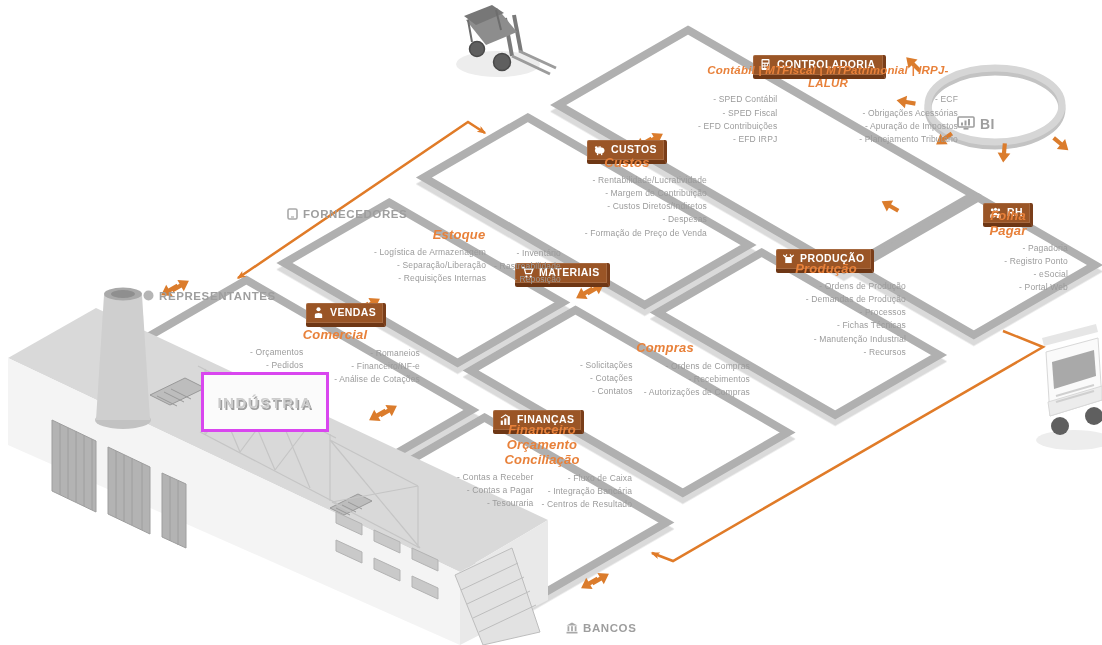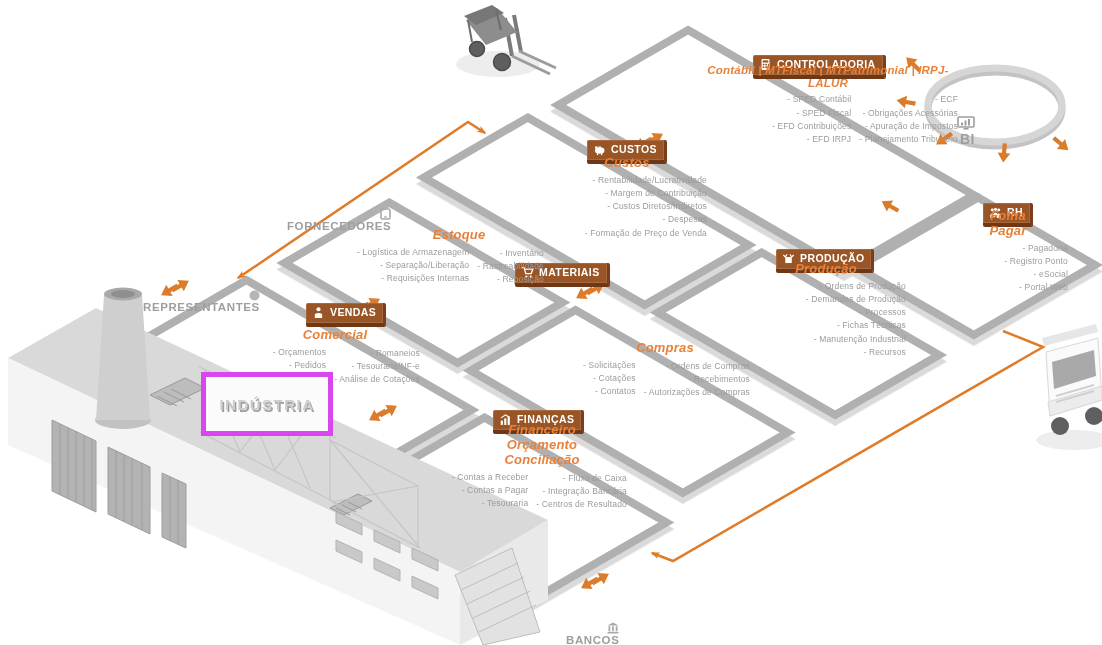--- a/index.html
+++ b/index.html
@@ -6,21 +6,21 @@
   .canvas{position:relative;width:1102px;height:645px;overflow:hidden;
           font-family:"Liberation Sans",sans-serif;background:#ffffff;}
   .scene{position:absolute;left:0;top:0;}
 
   
   .floorblock{position:absolute;transform-origin:0 0;
               transform:matrix(0.866,0.5,-0.866,0.5);}
   .rhead{color:#e8813a;font-weight:bold;font-style:italic;font-size:13px;
          text-align:center;line-height:1.15;letter-spacing:.2px;}
   .rhead.small{font-size:11.5px;}
-  .fcols{display:flex;justify-content:flex-end;gap:8px;margin-top:3px;}
+  .fcols{display:flex;justify-content:space-between;gap:8px;margin-top:3px;}
   .fcol{text-align:right;}
   .fcol.single{margin:3px auto 0;}
   .item{font-size:8.5px;color:#9b9b9b;white-space:nowrap;line-height:1.55;
         letter-spacing:.15px;}
   .shift1{margin-top:1px;}
   .shift2{}
 
   
   .badge{position:absolute;transform-origin:0 0;transform:matrix(0.866,0.5,0,1);
          background:#9a5526;color:#ffffff;font-weight:bold;font-size:10.5px;
@@ -28,28 +28,28 @@
          white-space:nowrap;border-radius:2px;
          border-right:3px solid #7a3e1a;border-bottom:4px solid #6e3715;
          box-shadow:inset 0 0 0 1px rgba(255,255,255,.12);}
   .bicon{display:inline-flex;width:13px;height:13px;flex:0 0 auto;}
   .bicon svg{width:13px;height:13px;}
 
   
   .extlabel{position:absolute;transform-origin:0 0;
             transform:matrix(0.866,-0.5,0.866,0.5);
             color:#9e9e9e;font-weight:bold;font-size:11.5px;letter-spacing:.6px;
-            display:flex;align-items:flex-end;white-space:nowrap;flex-direction:column;}
+            display:flex;align-items:flex-start;gap:5px;white-space:nowrap;}
   .extlabel .licon{display:inline-flex;}
   .extlabel.bi-label{font-size:14px;letter-spacing:.5px;}
 
   
   .sign{position:absolute;left:201px;top:372px;width:122px;height:54px;
         transform-origin:0 0;transform:matrix(0.866,0.5,0,1);
-        background:#fbfbfb;border:5px solid #d946ef;display:flex;
+        background:#fbfbfb;border:3px solid #d946ef;display:flex;
         align-items:center;justify-content:center;}
   .sign span{color:#cccccc;font-weight:bold;font-size:15px;letter-spacing:1.5px;
         text-shadow:1.5px 1.5px 0 #9f9f9f;}
 </style>
 </head>
 <body>
 
 <div class="canvas">
 
 <svg class="scene" width="1102" height="645" viewBox="0 0 1102 645">
@@ -339,21 +339,21 @@
 <div class="floorblock" style="left:250px;top:328px;width:170px">
   <div class="rhead">Comercial</div>
   <div class="fcols">
     <div class="fcol">
       <div class="item">- Orçamentos</div>
       <div class="item">- Pedidos</div>
       <div class="item">- Liberações</div>
     </div>
     <div class="fcol shift1">
       <div class="item">- Romaneios</div>
-      <div class="item">- Tesouraria/NF-e</div>
+      <div class="item">- Financeiro/NF-e</div>
       <div class="item">- Análise de Cotações</div>
     </div>
   </div>
 </div>
 
 <div class="floorblock" style="left:457px;top:423px;width:170px">
   <div class="rhead">
     <div>Financeiro</div>
     <div>Orçamento</div>
     <div>Conciliação</div>

